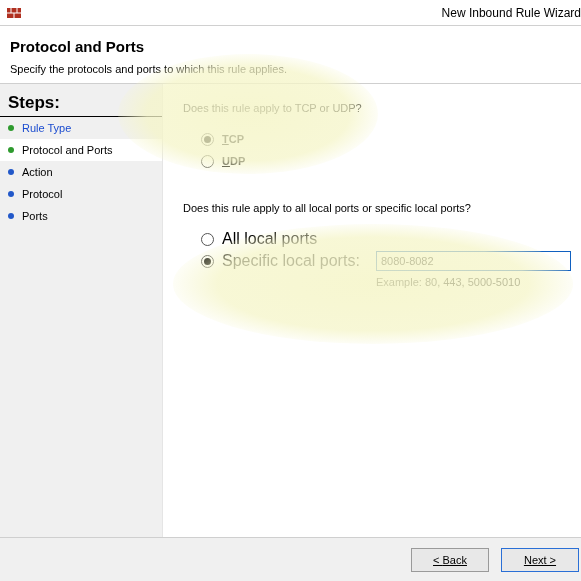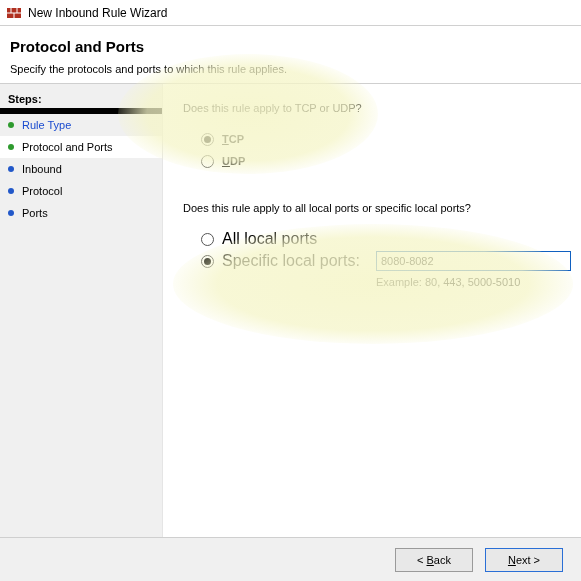--- a/index.html
+++ b/index.html
@@ -1,31 +1,31 @@
 <!DOCTYPE html>
 <html><head>
 <meta charset="utf-8">
 <style>
 * { box-sizing: border-box; margin: 0; padding: 0; font-family: "Segoe UI", Tahoma, sans-serif; }
 body { width: 581px; height: 581px; background: #fff; overflow: hidden; position: relative; }
 
 
-.titlebar { height: 26px; background: #fff; border-bottom: 1px solid #d0d0d0; display: flex; align-items: center; padding-left: 6px; gap: 6px; }
+.titlebar { height: 26px; background: #fff; border-bottom: 1px solid #d0d0d0; display: flex; align-items: center; padding-left: 6px; gap: 6px; justify-content: space-between; }
 .titlebar .icon { width: 16px; height: 16px; display: inline-flex; align-items: center; justify-content: center; }
 .titlebar .title { font-size: 12px; color: #000; }
 
 
 .header { padding: 12px 10px 8px 10px; border-bottom: 1px solid #cfcfcf; }
 .header h1 { font-size: 15px; font-weight: 700; color: #000; margin-bottom: 8px; }
 .header p { font-size: 11px; color: #000; }
 
 
 .body { display: flex; height: calc(581px - 26px - 58px - 44px); }
 .steps-col { width: 190px; background: #f0f0f0; border-right: 1px solid #e5e5e5; padding: 6px 0 0 0; }
-.steps-heading { font-size: 11px; font-weight: 700; color: #000; padding: 3px 8px; border-bottom: 6px solid #000000; }
+.steps-heading { font-size: 17px; font-weight: 700; color: #000; padding: 3px 8px; border-bottom: 1px solid #000000; }
 .step-row { display: flex; align-items: center; gap: 6px; height: 22px; padding: 0 8px; cursor: pointer; }
 .bullet { width: 6px; height: 6px; border-radius: 3px; margin-right: 2px; flex: none; }
 .bullet.green { background: #2e9a2e; }
 .bullet.blue { background: #2258c9; }
 .step-row .label { font-size: 11px; }
 .step-row.done .label { color: #1a4bcf; }
 .step-row.current { background: #fff; }
 .step-row.current .label, .step-row.pending .label { color: #000; }
 
 
@@ -42,21 +42,21 @@
 .radio-row label { font-size: 11px; font-weight: 700; }
 .radio-row label .uline { text-decoration: underline; }
 
 .ports-block { }
 .ports-row { display: flex; align-items: center; height: 22px; }
 .ports-row .rad-col { width: 175px; display: flex; align-items: center; gap: 8px; margin-left: 18px; }
 .port-input { width: 195px; height: 20px; border: 1px solid #1060c0; font-size: 11px; padding: 1px 4px; background: #fff; }
 .example { font-size: 11px; color: #000; margin-left: 193px; margin-top: 4px; }
 
 
-.footer { position: absolute; bottom: 0; left: 0; width: 581px; height: 44px; border-top: 1px solid #cfcfcf; display: flex; justify-content: flex-end; align-items: center; gap: 12px; padding-right: 18px; background: #f0f0f0; }
+.footer { position: absolute; bottom: 0; left: 0; width: 581px; height: 44px; border-top: 1px solid #cfcfcf; display: flex; justify-content: flex-end; align-items: center; gap: 12px; padding-right: 2px; background: #f0f0f0; text-decoration: underline; }
 .btn { min-width: 78px; height: 24px; font-size: 11px; background: #e8e8e8; border: 1px solid #9a9a9a; cursor: pointer; padding: 0 10px; }
 .btn.default { outline: 1px solid #2a6fd6; outline-offset: -1px; }
 .btn .uline { text-decoration: underline; }
 </style>
 </head>
 <body>
 
 <div class="titlebar">
   <span class="icon">
     <svg width="16" height="16" viewBox="0 0 16 16">
@@ -83,21 +83,21 @@
     <div class="step-row done">
       <span class="bullet green"></span>
       <span class="label">Rule Type</span>
     </div>
     <div class="step-row current">
       <span class="bullet green"></span>
       <span class="label">Protocol and Ports</span>
     </div>
     <div class="step-row pending">
       <span class="bullet blue"></span>
-      <span class="label">Inbound</span>
+      <span class="label">Action</span>
     </div>
     <div class="step-row pending">
       <span class="bullet blue"></span>
       <span class="label">Protocol</span>
     </div>
     <div class="step-row pending">
       <span class="bullet blue"></span>
       <span class="label">Ports</span>
     </div>
   </div>

